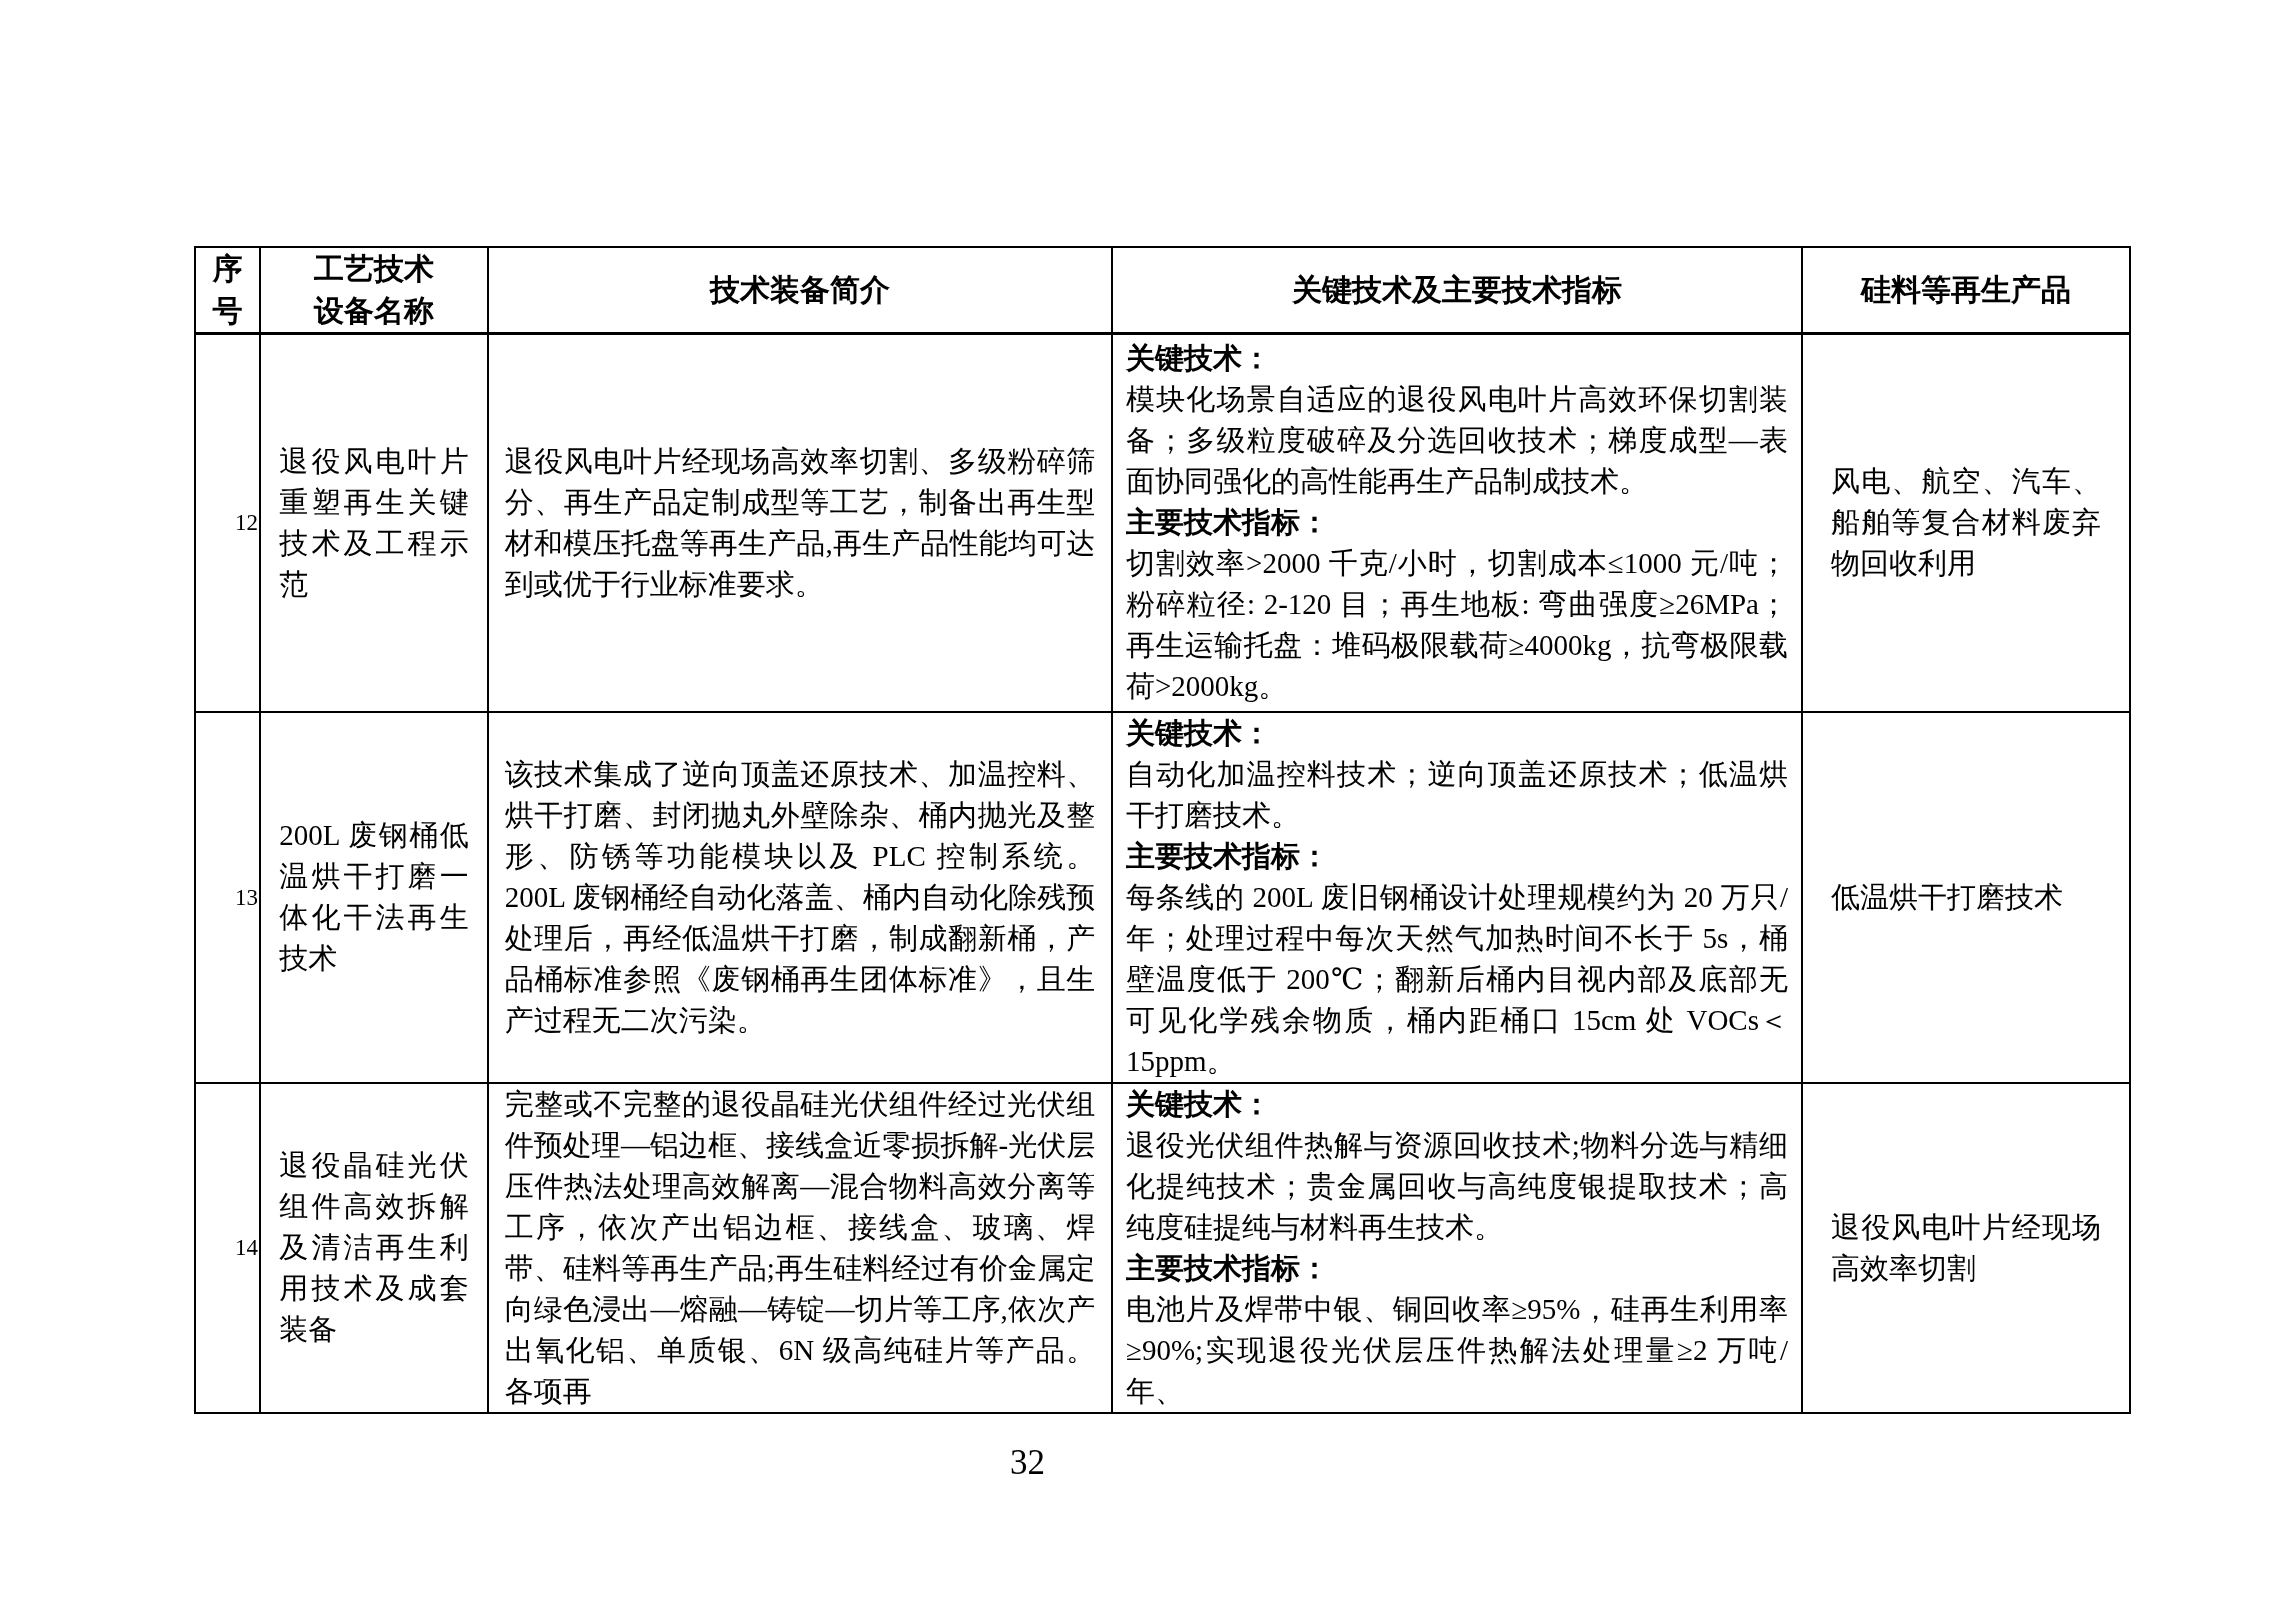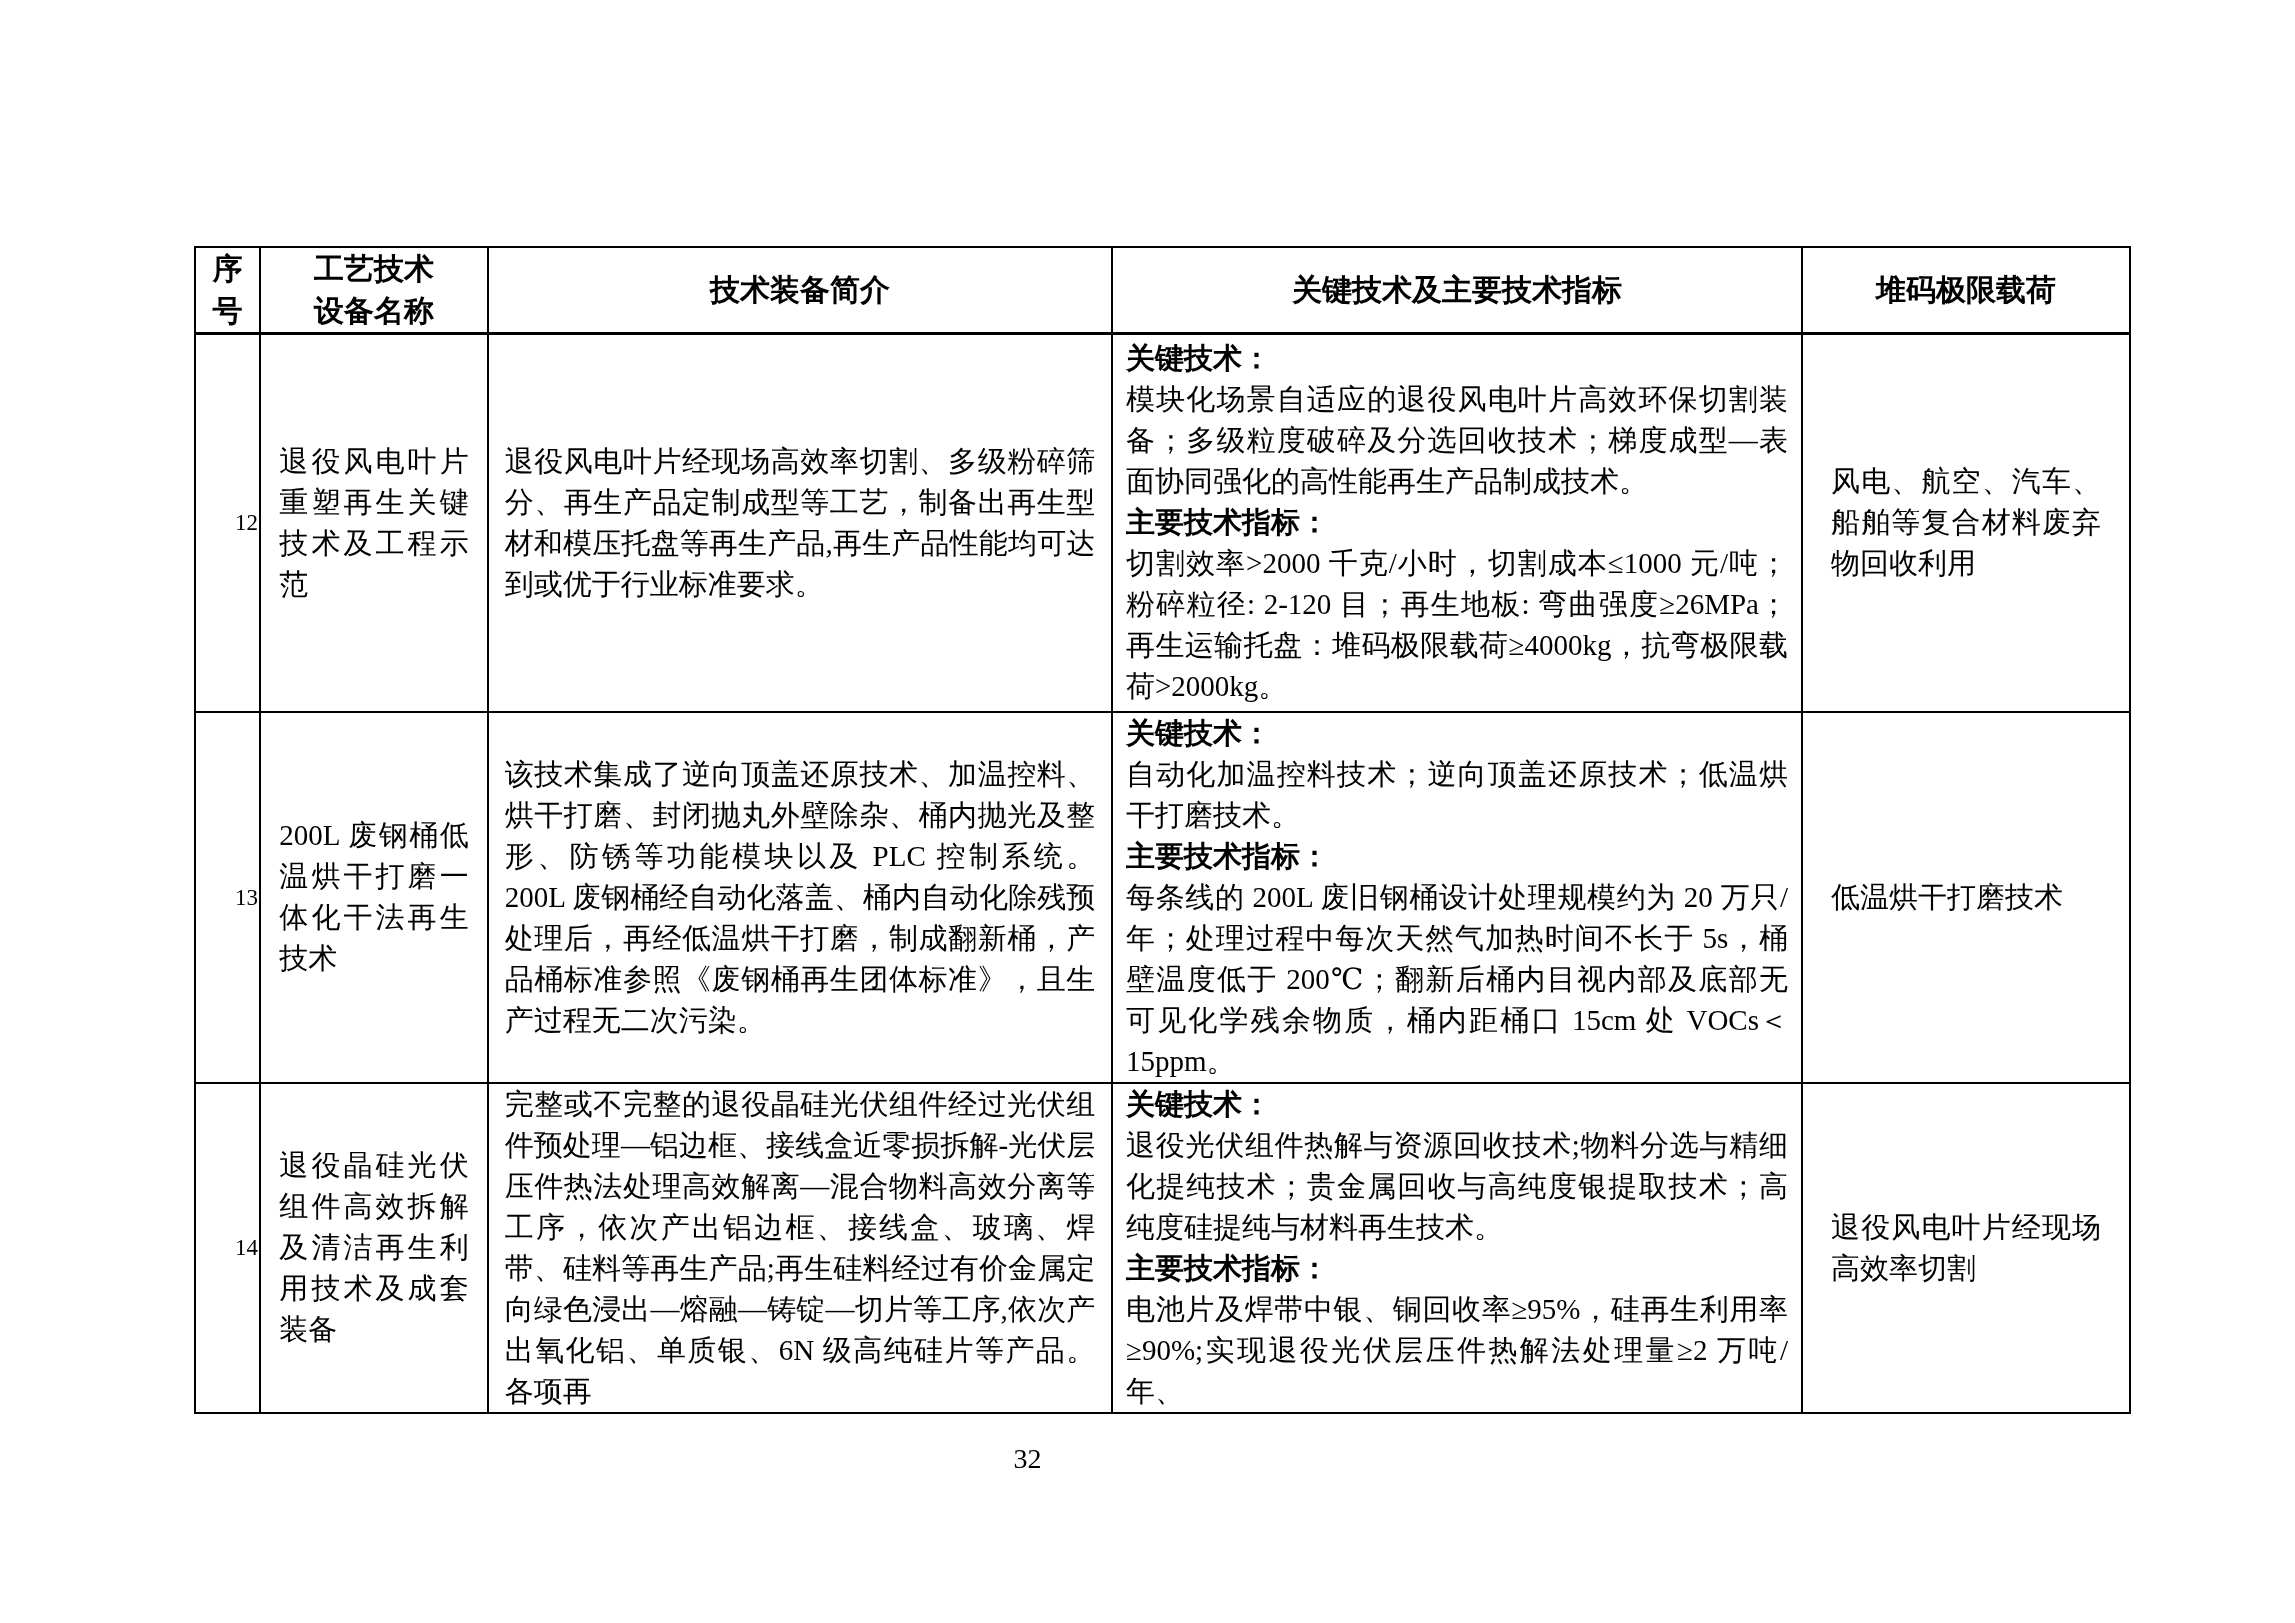--- a/index.html
+++ b/index.html
@@ -78,42 +78,42 @@
   .r12 { height: 378px; }
   .r13 { height: 336px; }
   .r14 { height: 297px; }
 
   .page-number {
     position: absolute;
     top: 1443px;
     left: 0;
     width: 2055px;
     text-align: center;
-    font-size: 28px;
+    font-size: 35px;
     font-family: "Liberation Serif", "DejaVu Serif", serif;
   }
 </style>
 </head>
 <body>
 
 <table class="doc-table">
   <colgroup>
     <col style="width:65px">
     <col style="width:228px">
     <col style="width:624px">
     <col style="width:690px">
     <col style="width:328px">
   </colgroup>
   <thead>
     <tr>
       <th class="h-no">序号</th>
       <th class="h-name">工艺技术设备名称</th>
       <th class="h-intro">技术装备简介</th>
       <th class="h-tech">关键技术及主要技术指标</th>
-      <th class="h-scope">堆码极限载荷</th>
+      <th class="h-scope">硅料等再生产品</th>
     </tr>
   </thead>
   <tbody>
     <tr class="r12">
       <td class="c-no">12</td>
       <td class="c-name">退役风电叶片重塑再生关键技术及工程示范</td>
       <td class="c-intro">退役风电叶片经现场高效率切割、多级粉碎筛分、再生产品定制成型等工艺，制备出再生型材和模压托盘等再生产品,再生产品性能均可达到或优于行业标准要求。</td>
       <td class="c-tech">
         <div class="kt-label">关键技术：</div>
         <div class="kt-text">模块化场景自适应的退役风电叶片高效环保切割装备；多级粒度破碎及分选回收技术；梯度成型—表面协同强化的高性能再生产品制成技术。</div>

